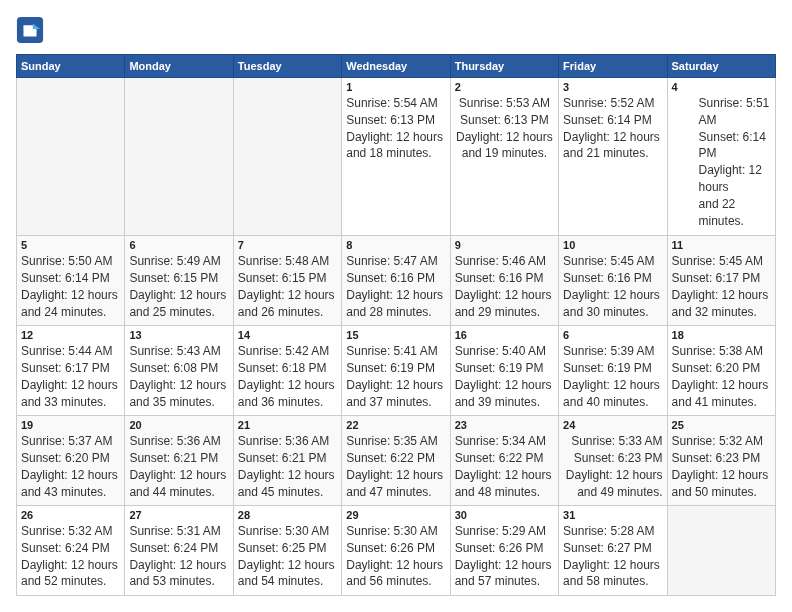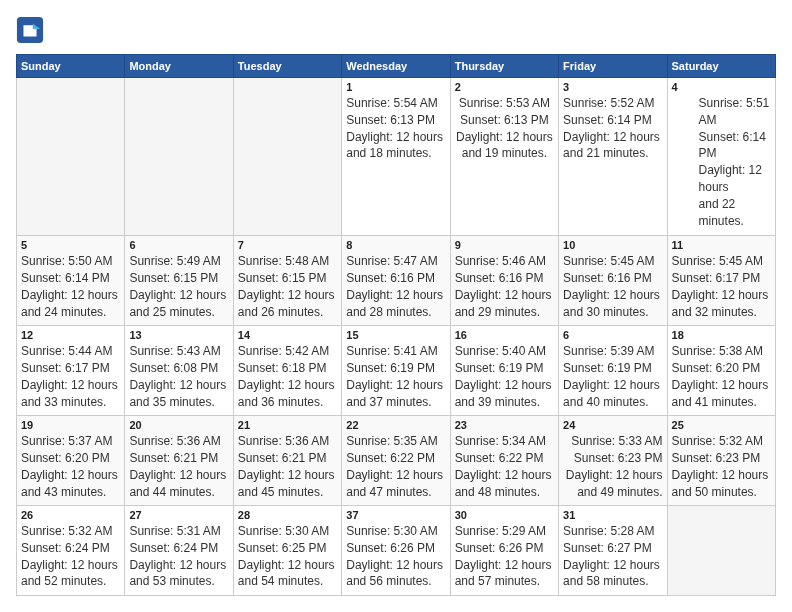--- a/index.html
+++ b/index.html
@@ -330,21 +330,21 @@
 and 53 minutes.</div>
           </td>
           <td>
             <div class="day-num">28</div>
             <div class="day-info" style="white-space: pre-line;">Sunrise: 5:30 AM
 Sunset: 6:25 PM
 Daylight: 12 hours
 and 54 minutes.</div>
           </td>
           <td>
-            <div class="day-num">37</div>
+            <div class="day-num">29</div>
             <div class="day-info" style="white-space: pre-line;">Sunrise: 5:30 AM
 Sunset: 6:26 PM
 Daylight: 12 hours
 and 56 minutes.</div>
           </td>
           <td>
             <div class="day-num">30</div>
             <div class="day-info" style="white-space: pre-line;">Sunrise: 5:29 AM
 Sunset: 6:26 PM
 Daylight: 12 hours

